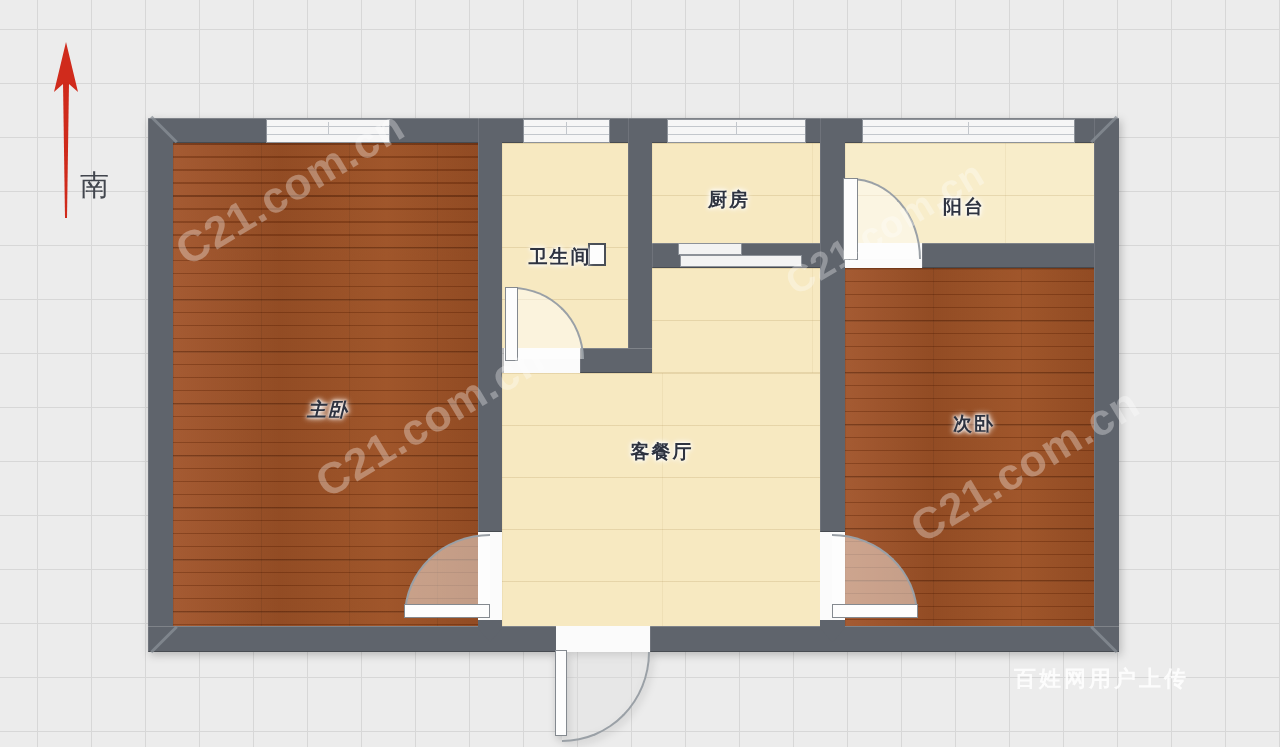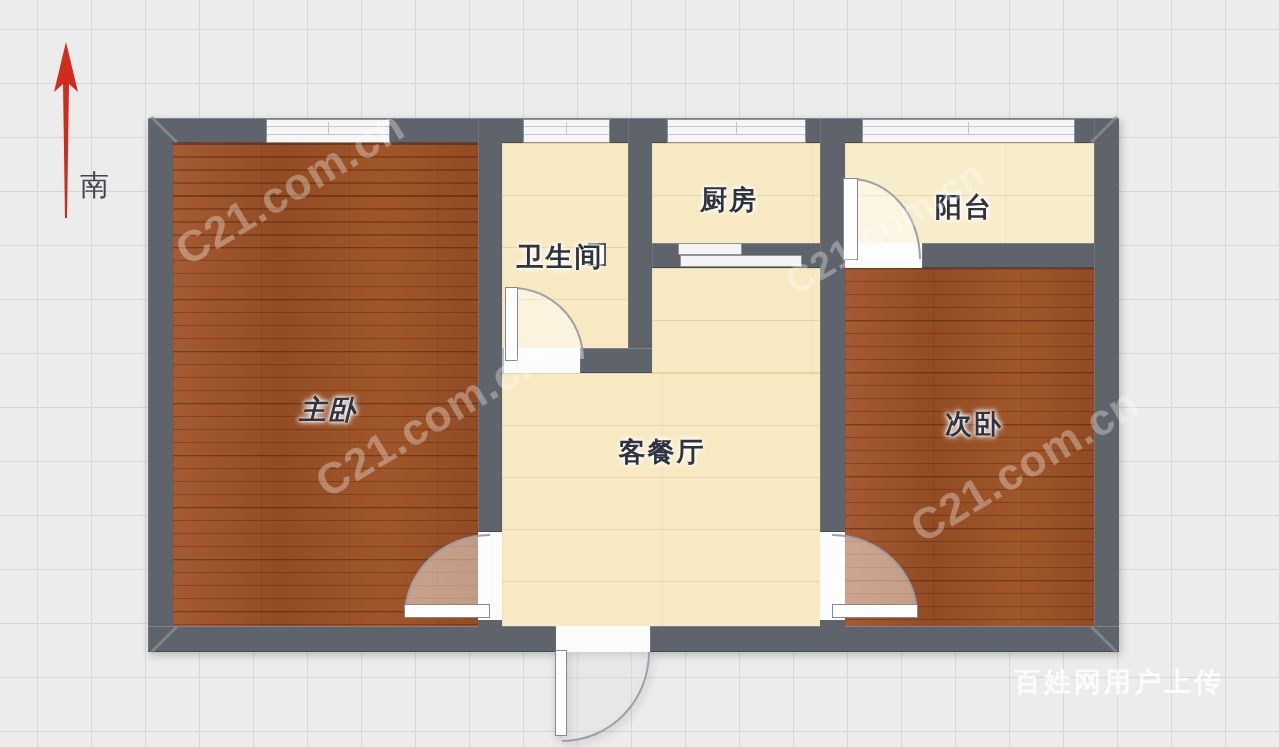--- a/index.html
+++ b/index.html
@@ -44,27 +44,27 @@
       linear-gradient(#c3c7cc 1px,transparent 1px),
       linear-gradient(#c3c7cc 1px,transparent 1px),
       linear-gradient(90deg,#c3c7cc 1px,transparent 1px);
     background-repeat:no-repeat;
     background-size:100% 2px,100% 2px,1px 60%;
     background-position:0 6px,0 14px,center 20%;}
   .slider{background:#f3f3f3;border:1px solid #8d9299;box-sizing:border-box;}
   .fixture{background:#fdfdfd;border:2px solid #4a4f57;box-sizing:border-box;}
   
   .roomlabel{position:absolute;transform:translate(-50%,-50%);
-    font-size:27px;font-weight:bold;color:#2e3340;letter-spacing:2px;white-space:nowrap;
+    font-size:19px;font-weight:bold;color:#2e3340;letter-spacing:2px;white-space:nowrap;
     text-shadow:0 0 3px #fff,0 0 5px #fff,0 0 7px #fff;}
   
   .wm{position:absolute;transform:translate(-50%,-50%) rotate(-31deg);
     font-size:44px;font-weight:bold;color:rgba(255,255,255,0.32);
     letter-spacing:1px;white-space:nowrap;pointer-events:none;}
-  .uploadmark{position:absolute;left:1014px;top:664px;font-size:27px;letter-spacing:3px;
+  .uploadmark{position:absolute;left:1014px;top:664px;font-size:22px;letter-spacing:3px;
     color:rgba(255,255,255,0.85);font-weight:bold;white-space:nowrap;}
   
   .south{position:absolute;left:80px;top:166px;font-size:29px;color:#41454d;}
 </style>
 </head>
 <body>
 
 <div class="stage">
   <div class="grid"></div>
 

